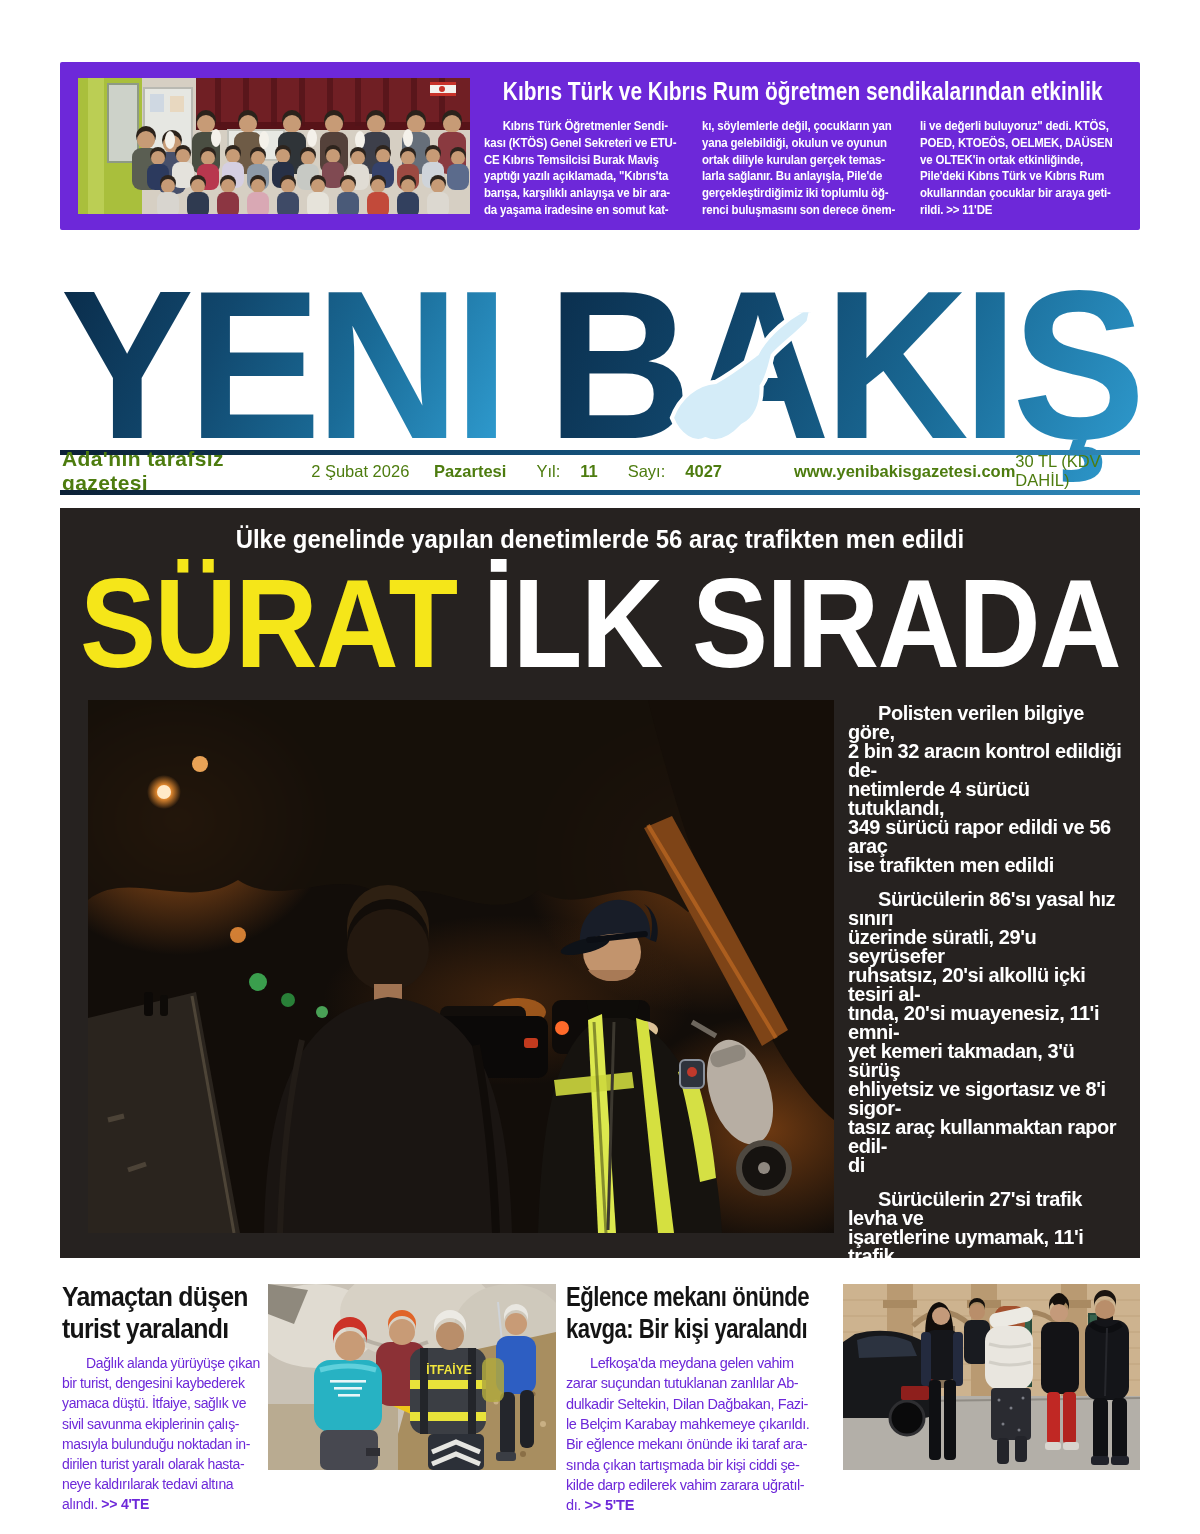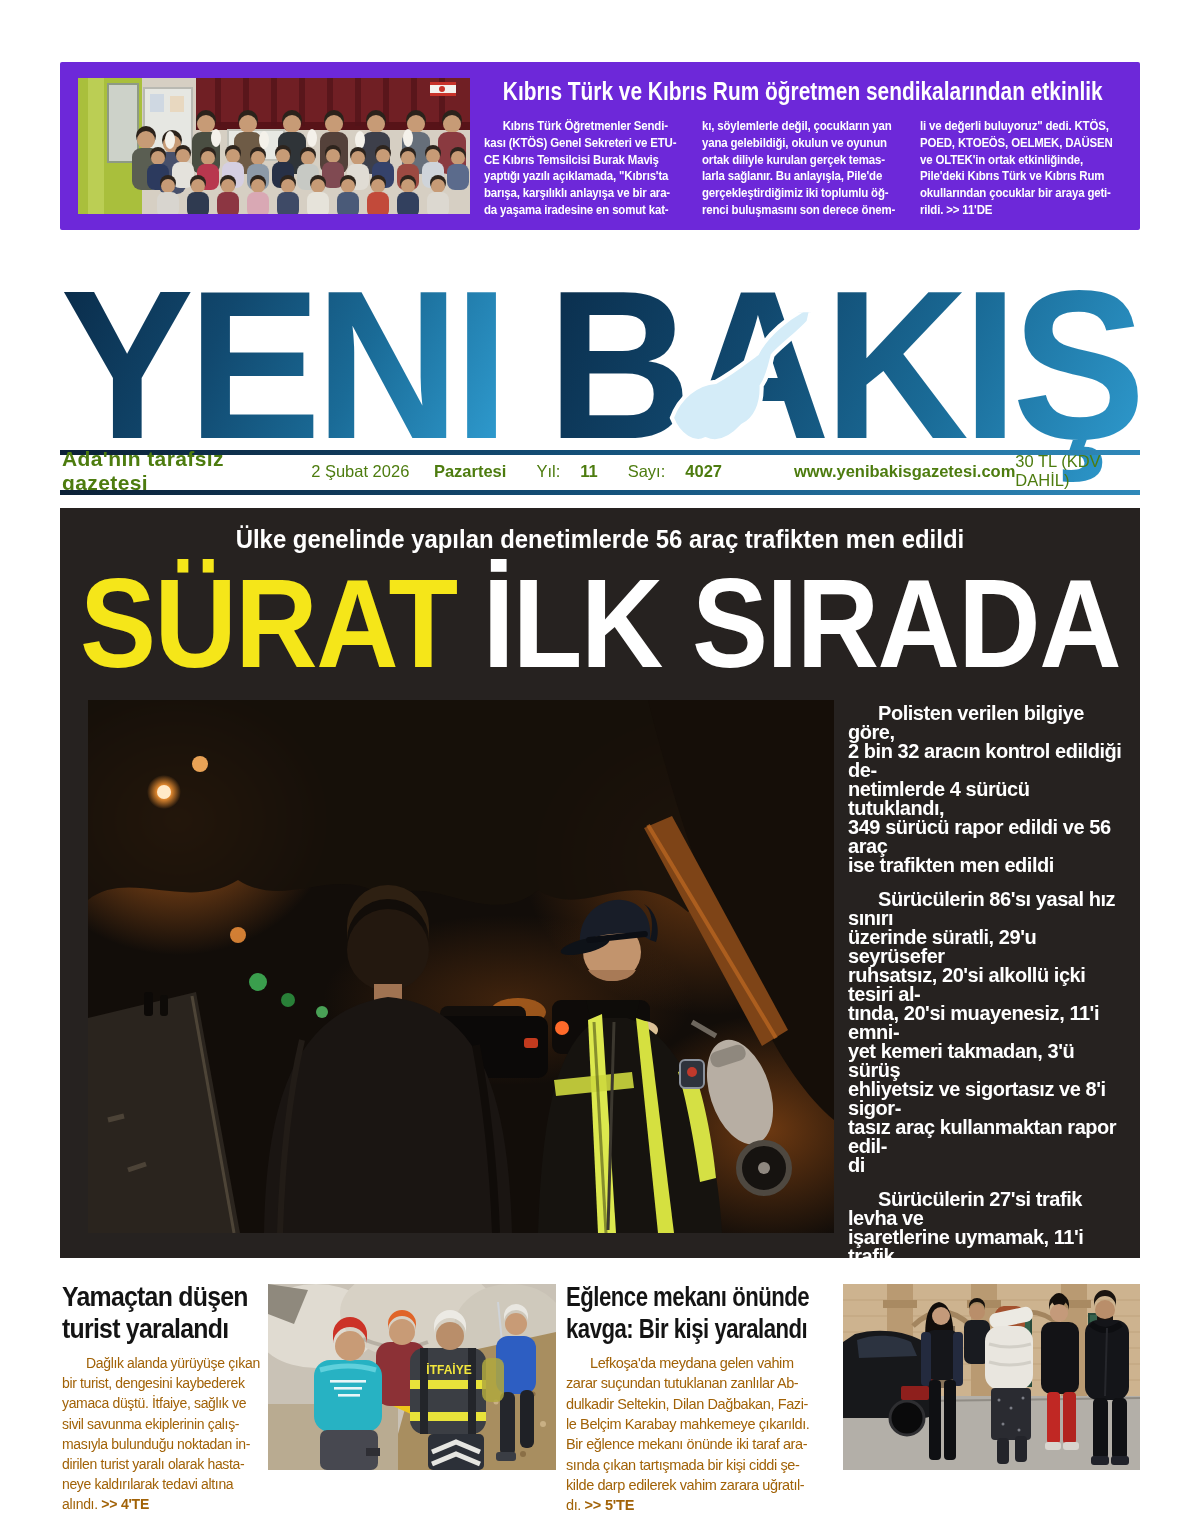--- a/index.html
+++ b/index.html
@@ -60,21 +60,21 @@
   .ms-photo { position:absolute; left:28px; top:192px; width:746px; height:533px; overflow:hidden; }
   .ms-photo svg { display:block; width:100%; height:100%; }
   .ms-text { position:absolute; left:788px; top:196px; width:278px; font-weight:bold;
              font-size:20px; letter-spacing:-0.45px; line-height:19px; }
   .ms-text p { margin:0 0 15px 0; text-indent:30px; white-space:pre-line; }
   .pageref { margin-top:22px; }
 
   
   .story { position:absolute; color:#111; }
   .story h3 { font-weight:bold; white-space:pre-line; transform-origin:left top; color:#141414; }
-  .story p { margin-top:9px; white-space:pre-line; color:#a16207; }
+  .story p { margin-top:9px; white-space:pre-line; color:#6d28d9; }
   .story p b { letter-spacing:-0.2px; }
   .story-left { left:62px; top:1282px; width:215px; }
   .story-left h3 { font-size:27px; line-height:1.15; letter-spacing:-0.8px; transform:scale(0.92,1.02); }
   .story-left p { font-size:14px; letter-spacing:-0.35px; line-height:1.44; text-indent:24px; }
   .story-mid { left:566px; top:1282px; width:268px; }
   .story-mid h3 { font-size:27px; line-height:1.15; letter-spacing:-0.6px; transform:scale(0.82,1.02); width:122%; }
   .story-mid p { font-size:14.5px; letter-spacing:-0.4px; line-height:1.4; text-indent:24px; }
   .photo-box { position:absolute; top:1284px; height:186px; overflow:hidden; }
   .photo-rescue { left:268px; width:288px; }
   .photo-street { left:843px; width:297px; }

